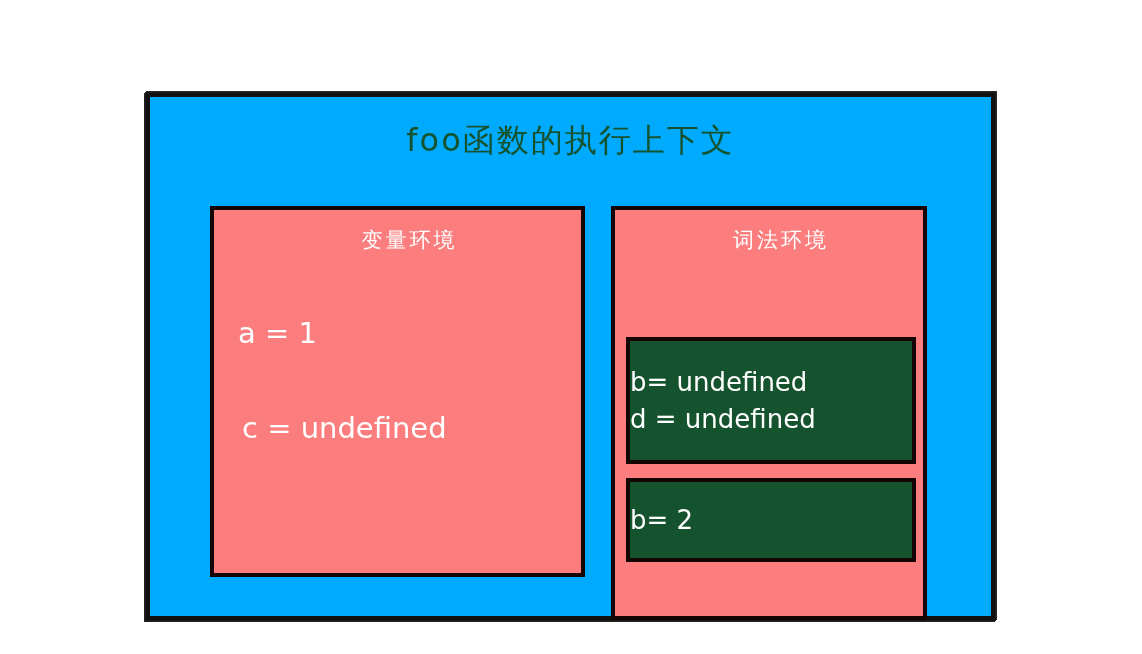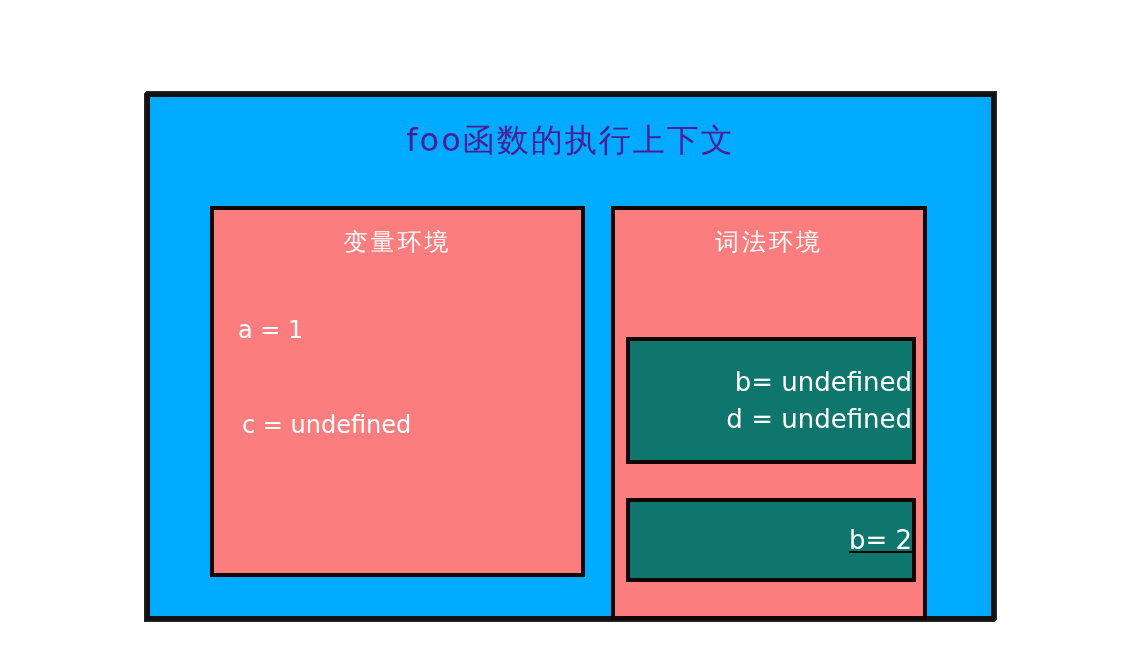--- a/index.html
+++ b/index.html
@@ -31,21 +31,21 @@
       1px -1px 0 1px #2a2a2a,
       -1px 1px 0 1px #222222;
   }
 
   #exec-context-title {
     position: absolute;
     left: 0;
     top: 22px;
     width: 100%;
     text-align: center;
-    color: #4c1d95;
+    color: #14532d;
     font-size: 32px;
     letter-spacing: 2px;
     font-weight: 400;
     white-space: nowrap;
     user-select: none;
   }
 
   
   .env-panel {
     position: absolute;
@@ -63,67 +63,66 @@
 
   #lexical-environment {
     left: 461px;  
     top: 109px;
     width: 316px; 
     height: 414px;
   }
 
   .env-title {
     position: absolute;
-    left: 0;
+    left: 12px;
     top: 16px;
     width: 100%;
     text-align: center;
     color: #ffffff;
-    font-size: 24px;
+    font-size: 21px;
     letter-spacing: 3px;
     white-space: nowrap;
     user-select: none;
   }
 
   
   .binding-line {
     position: absolute;
     color: #ffffff;
-    font-size: 24px;
+    font-size: 29px;
     white-space: nowrap;
     user-select: none;
   }
   #binding-a { left: 24px; top: 106px; }
   #binding-c { left: 28px; top: 190px; margin-top: 11px; }
 
   
   .scope-block {
     position: absolute;
-    background: #0f766e;
+    background: #14532d;
     border: 4px solid #140404;
     box-sizing: border-box;
     display: flex;
     flex-direction: column;
-    align-items: flex-end;
+    align-items: flex-start;
     justify-content: center;
   }
 
   #scope-block-hoisted {
     left: 11px;   
     top: 127px;   
     width: 290px; 
     height: 127px;
   }
 
   #scope-block-assigned {
     left: 11px;
-    top: 288px;   
+    top: 268px;   
     width: 290px;
     height: 84px; 
-    text-decoration: underline;
   }
 
   .scope-line {
     color: #ffffff;
     font-size: 26px;
     line-height: 1.42;
     white-space: nowrap;
     user-select: none;
   }
 </style>

